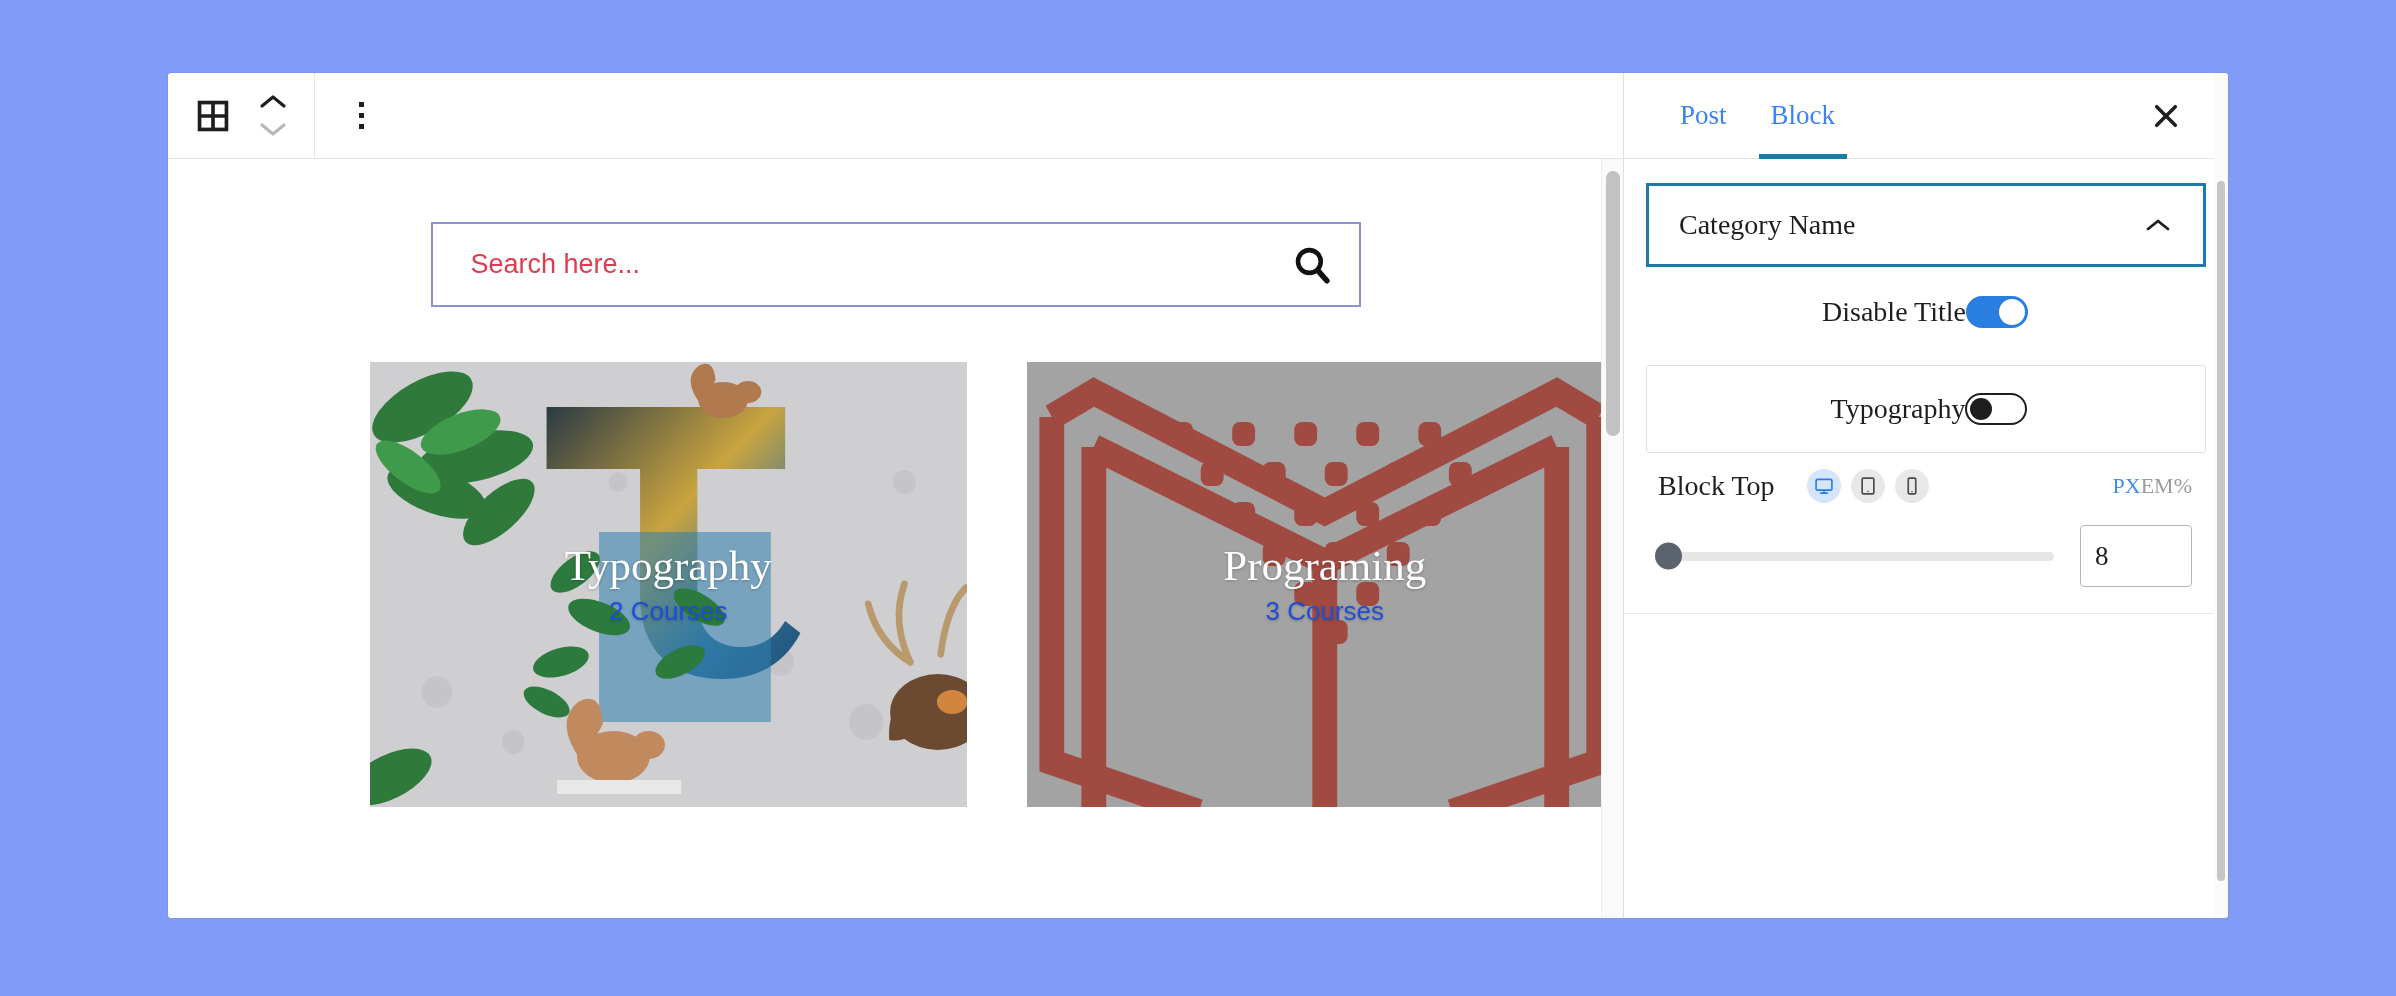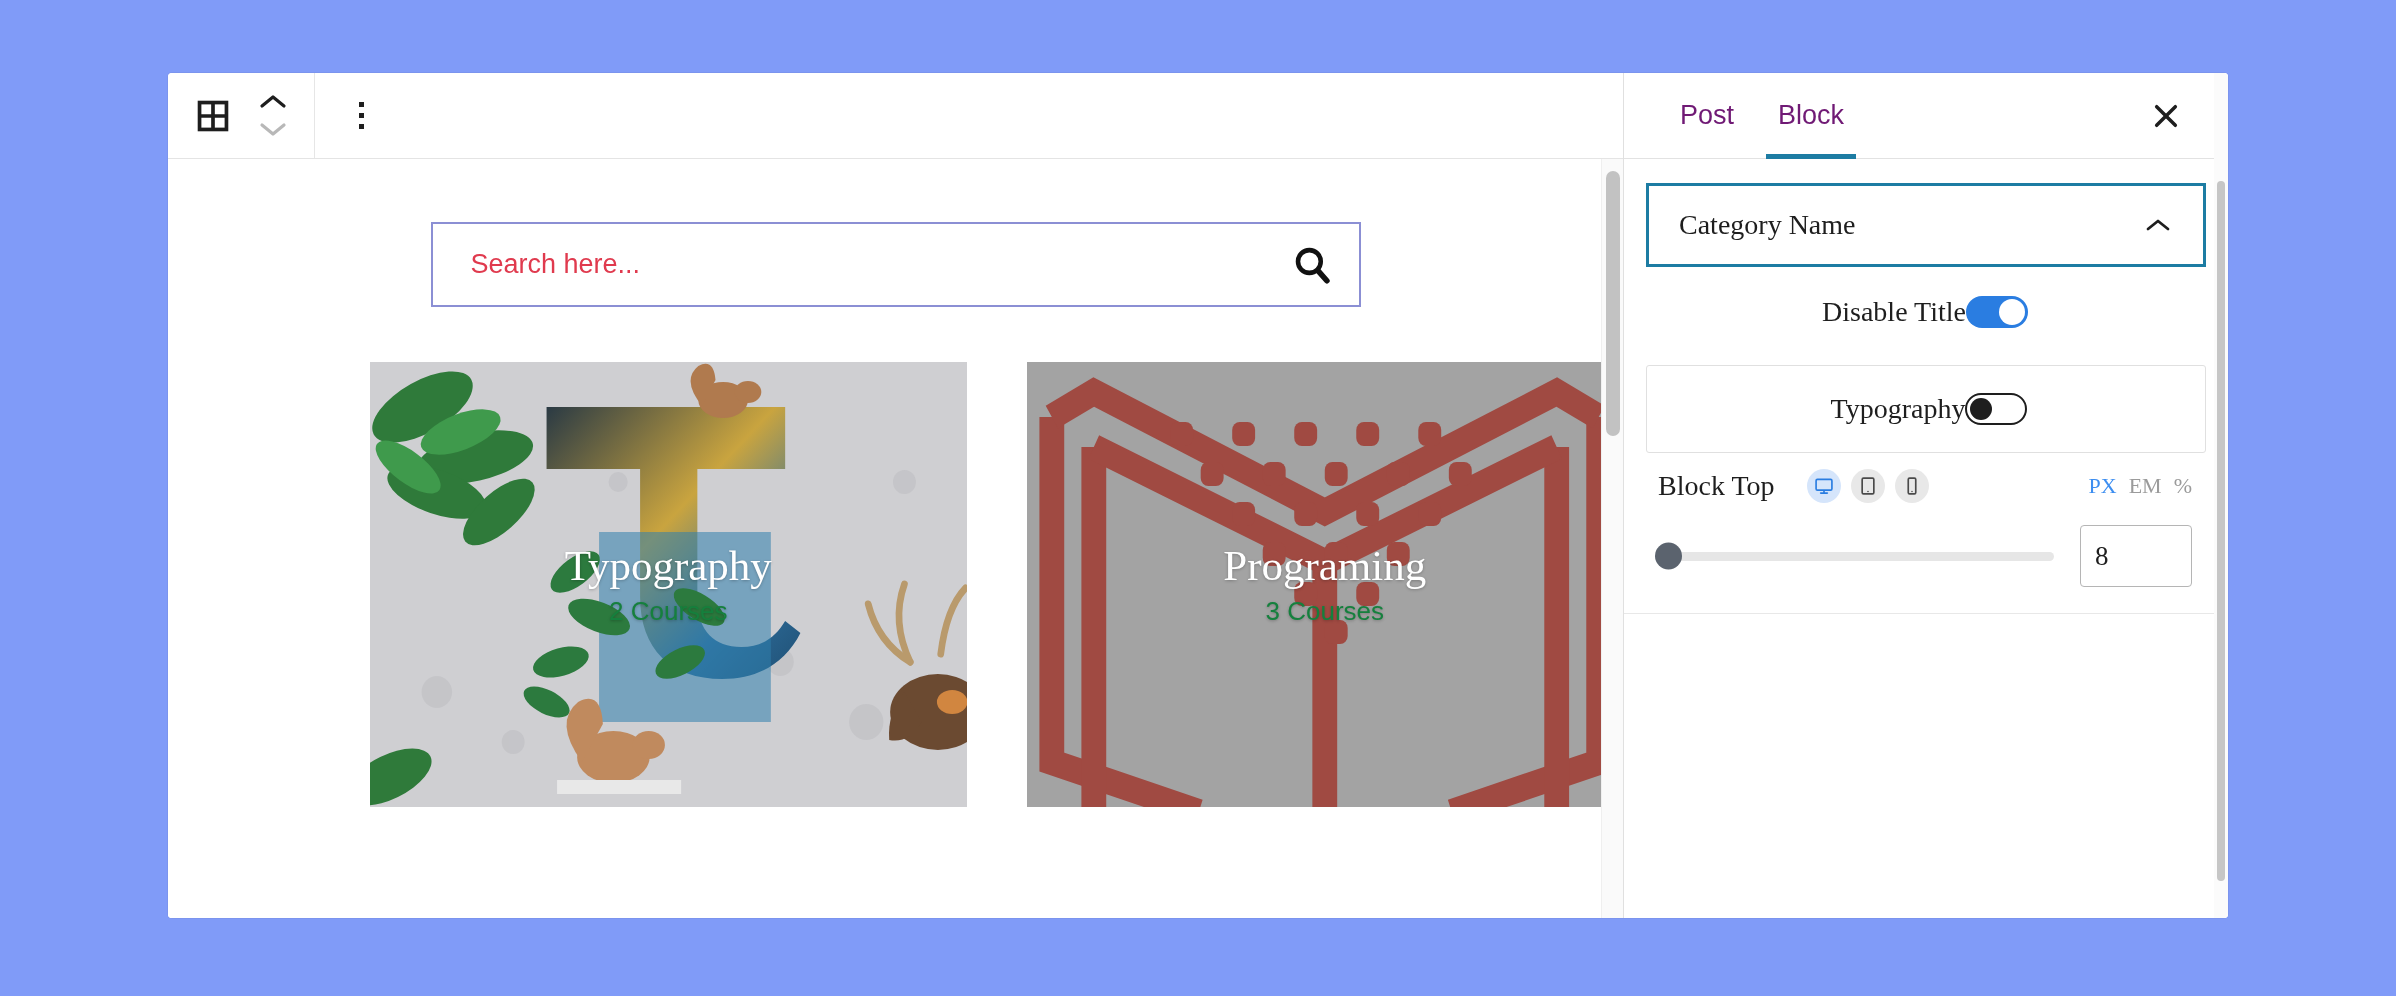--- a/index.html
+++ b/index.html
@@ -120,21 +120,21 @@
   .card-title {
     font-family: "Liberation Serif", serif;
     font-size: 43px;
     color: #ffffff;
     line-height: 1.1;
     text-shadow: 0 1px 3px rgba(0,0,0,0.25);
   }
   .card-sub {
     font-family: "Liberation Sans", sans-serif;
     font-size: 26px;
-    color: #15803d;
+    color: #1d4ed8;
     text-shadow: 0 1px 3px rgba(0,0,0,0.25);
   }
 
   
   #card-art-1 { position: absolute; inset: 0; background: #cfcfd2; }
   
   #card-art-2 { position: absolute; inset: 0; background: #a3a3a3; }
 
   
   #canvas-scrollbar {
@@ -165,23 +165,23 @@
     position: relative;
   }
   #sb-tabs {
     height: 86px; min-height: 86px;
     display: flex; align-items: center;
     border-bottom: 1px solid #e2e2e2;
     padding-left: 34px;
     position: relative;
   }
   .sb-tab {
-    font-family: Liberation Sans, sans-serif;
+    font-family: Liberation Serif, serif;
     font-size: 27px;
-    color: #701a75;
+    color: #3b82f6;
     background: none; border: none; cursor: pointer;
     height: 100%;
     padding: 0 22px;
     position: relative;
   }
   .sb-tab.active::after {
     content: "";
     position: absolute;
     left: 10px; right: 10px; bottom: -1px;
     height: 5px;
@@ -282,21 +282,21 @@
   }
   .device-btns { display: flex; gap: 10px; margin-left: 16px; }
   .device-btn {
     width: 34px; height: 34px;
     border-radius: 50%;
     border: none; cursor: pointer;
     background: #e8e8e8;
     display: flex; align-items: center; justify-content: center;
   }
   .device-btn.active { background: #d5e5fb; }
-  .units { margin-left: auto; display: flex; gap: 12px; align-items: flex-end; }
+  .units { margin-left: auto; display: flex; gap: 0; align-items: flex-end; }
   .unit {
     font-family: "Liberation Serif", serif;
     font-size: 22px; color: #9b9b9b;
     background: none; border: none; cursor: pointer; padding: 0;
   }
   .unit.active { color: #3d8ef0; }
 
   #slider-row {
     display: flex; align-items: center;
     padding: 22px 36px 0 34px;

